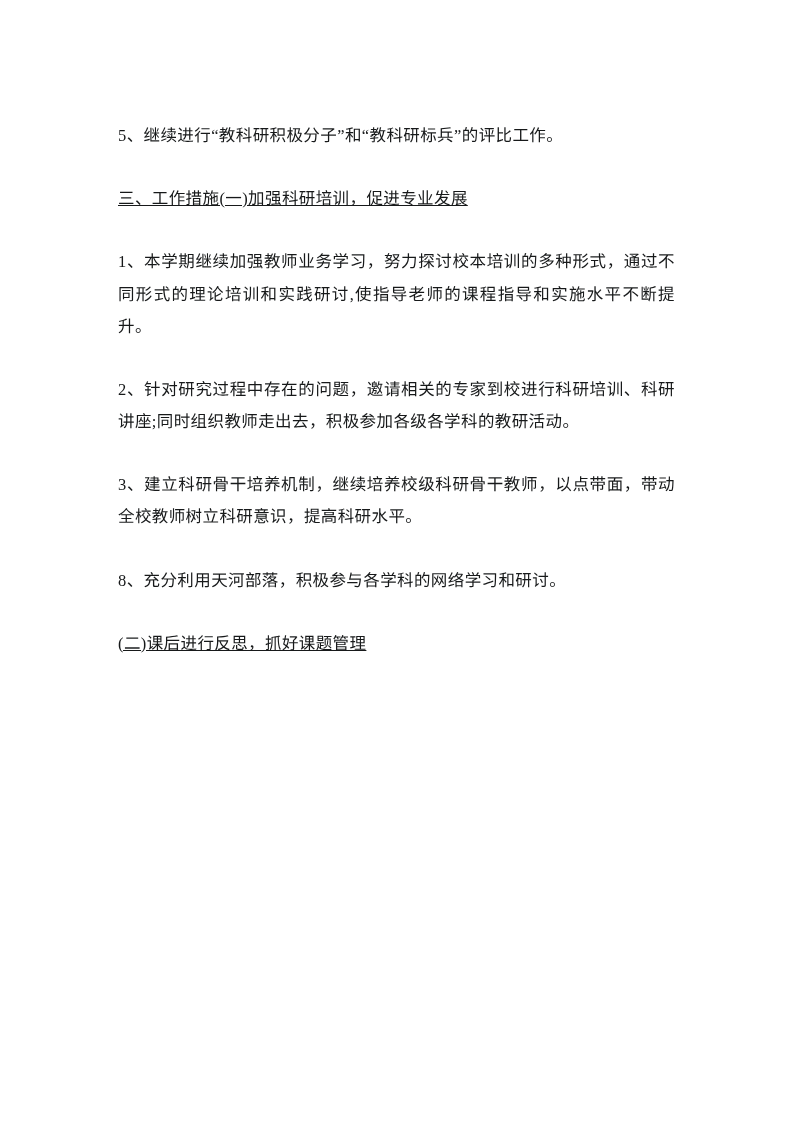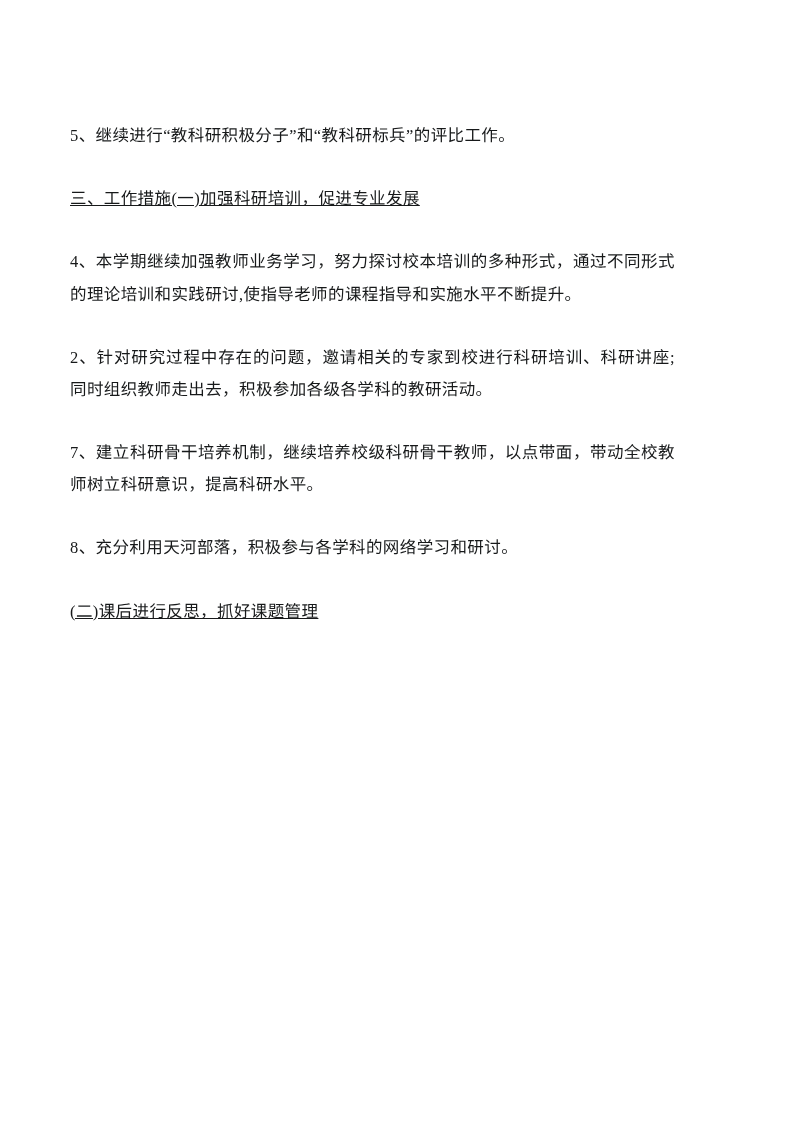--- a/index.html
+++ b/index.html
@@ -14,21 +14,21 @@
     font-family: "Liberation Serif", "DejaVu Serif", serif;
     color: #1a1a1a;
     overflow: hidden;
   }
   .page {
     position: relative;
     width: 793px;
     height: 1122px;
     background: #ffffff;
     box-sizing: border-box;
-    padding: 120px 118px 60px 70px;
+    padding: 120px 118px 60px 118px;
   }
   .doc-body {
     font-size: 16.5px;
     line-height: 1.95;
     letter-spacing: 0.4px;
     color: #17191a;
   }
   .para {
     margin: 0 0 31px 0;
     text-align: justify;
@@ -43,19 +43,19 @@
     text-decoration: underline;
   }
 </style>
 </head>
 <body>
 
 <div class="page">
   <div class="doc-body">
     <p class="para">5、继续进行“教科研积极分子”和“教科研标兵”的评比工作。</p>
     <p class="para heading">三、工作措施(一)加强科研培训，促进专业发展</p>
-    <p class="para">4、本学期继续加强教师业务学习，努力探讨校本培训的多种形式，通过不同形式的理论培训和实践研讨,使指导老师的课程指导和实施水平不断提升。</p>
+    <p class="para">1、本学期继续加强教师业务学习，努力探讨校本培训的多种形式，通过不同形式的理论培训和实践研讨,使指导老师的课程指导和实施水平不断提升。</p>
     <p class="para">2、针对研究过程中存在的问题，邀请相关的专家到校进行科研培训、科研讲座;同时组织教师走出去，积极参加各级各学科的教研活动。</p>
-    <p class="para">7、建立科研骨干培养机制，继续培养校级科研骨干教师，以点带面，带动全校教师树立科研意识，提高科研水平。</p>
+    <p class="para">3、建立科研骨干培养机制，继续培养校级科研骨干教师，以点带面，带动全校教师树立科研意识，提高科研水平。</p>
     <p class="para">8、充分利用天河部落，积极参与各学科的网络学习和研讨。</p>
     <p class="para heading">(二)课后进行反思，抓好课题管理</p>
   </div>
 </div>
 
 </body></html>

